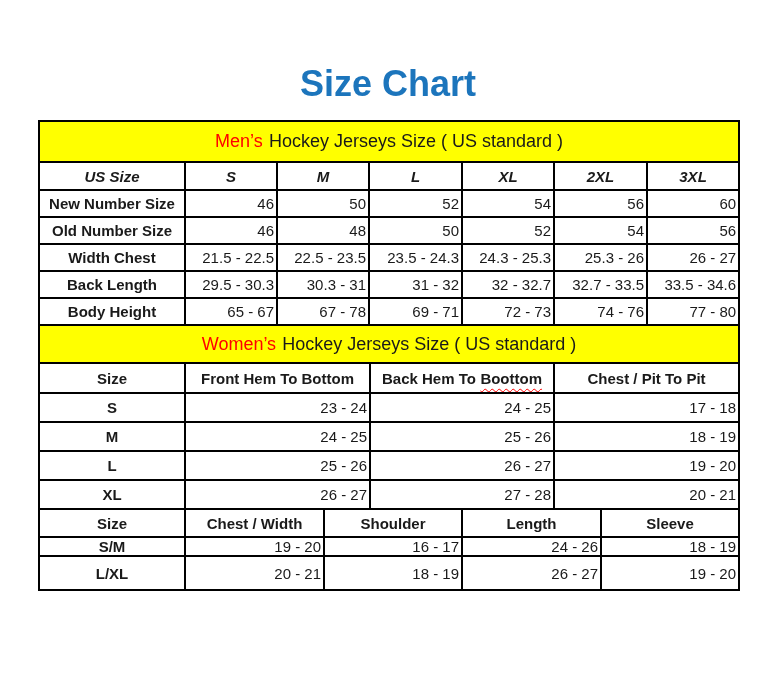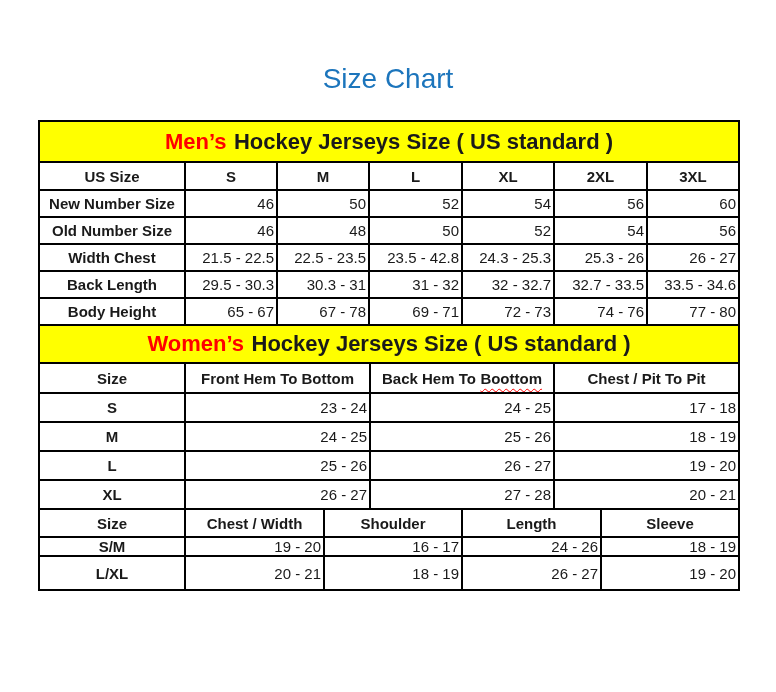--- a/index.html
+++ b/index.html
@@ -19,22 +19,22 @@
     color: var(--ink);
     position: relative;
     overflow: hidden;
   }
   .page-title {
     position: absolute;
     top: 63px;
     left: 0;
     width: 776px;
     text-align: center;
-    font-size: 28px;
-    font-weight: 400;
+    font-size: 36px;
+    font-weight: 700;
     color: var(--blue);
     letter-spacing: 0px;
   }
   .chart-wrap {
     position: absolute;
     top: 120px;
     left: 38px;
     width: 700px;
   }
   table {
@@ -48,32 +48,32 @@
     text-align: center;
     vertical-align: middle;
     padding: 0 2px;
     font-size: 15px;
     color: var(--ink);
     overflow: hidden;
     white-space: nowrap;
   }
   tr.section-title td {
     background: var(--yellow);
-    font-size: 22px;
-    font-weight: 700;
+    font-size: 18px;
+    font-weight: 400;
     height: 41px;
   }
   .accent { color: var(--red); margin-right: 0.34em; }
   th { font-weight: 700; }
   td.value-cell { font-weight: 400; text-align: right; }
   td.row-label { font-weight: 700; }
   td.row-label-bold { font-weight: 700; }
 
   
-  .mens-table tr.col-header-row th { height: 28px; }
+  .mens-table tr.col-header-row th { height: 28px; font-style: italic; }
   .mens-table tr.data-row td { height: 27px; }
   .womens-table tr.section-title td { height: 38px; }
   .womens-table tr.col-header-row th { height: 30px; }
   .womens-table tr.data-row td { height: 29px; }
   .youth-table tr.section-title td { height: 32px; }
   .youth-table tr.col-header-row th { height: 28px; }
   .youth-table tr.data-row td { height: 16px; }
   .youth-table tr.data-row.tall td { height: 34px; }
 
   .squiggle {
@@ -132,21 +132,21 @@
         <td class="value-cell">48</td>
         <td class="value-cell">50</td>
         <td class="value-cell">52</td>
         <td class="value-cell">54</td>
         <td class="value-cell">56</td>
       </tr>
       <tr class="data-row">
         <td class="row-label">Width Chest</td>
         <td class="value-cell">21.5 - 22.5</td>
         <td class="value-cell">22.5 - 23.5</td>
-        <td class="value-cell">23.5 - 42.8</td>
+        <td class="value-cell">23.5 - 24.3</td>
         <td class="value-cell">24.3 - 25.3</td>
         <td class="value-cell">25.3 - 26</td>
         <td class="value-cell">26 - 27</td>
       </tr>
       <tr class="data-row">
         <td class="row-label">Back Length</td>
         <td class="value-cell">29.5 - 30.3</td>
         <td class="value-cell">30.3 - 31</td>
         <td class="value-cell">31 - 32</td>
         <td class="value-cell">32 - 32.7</td>

